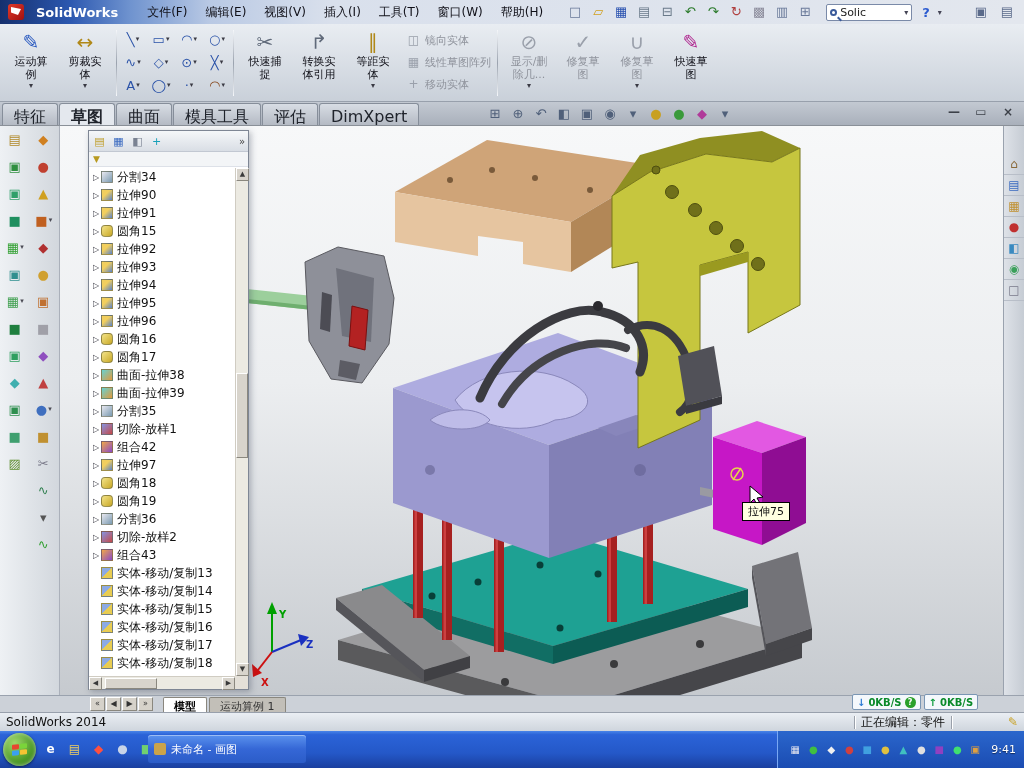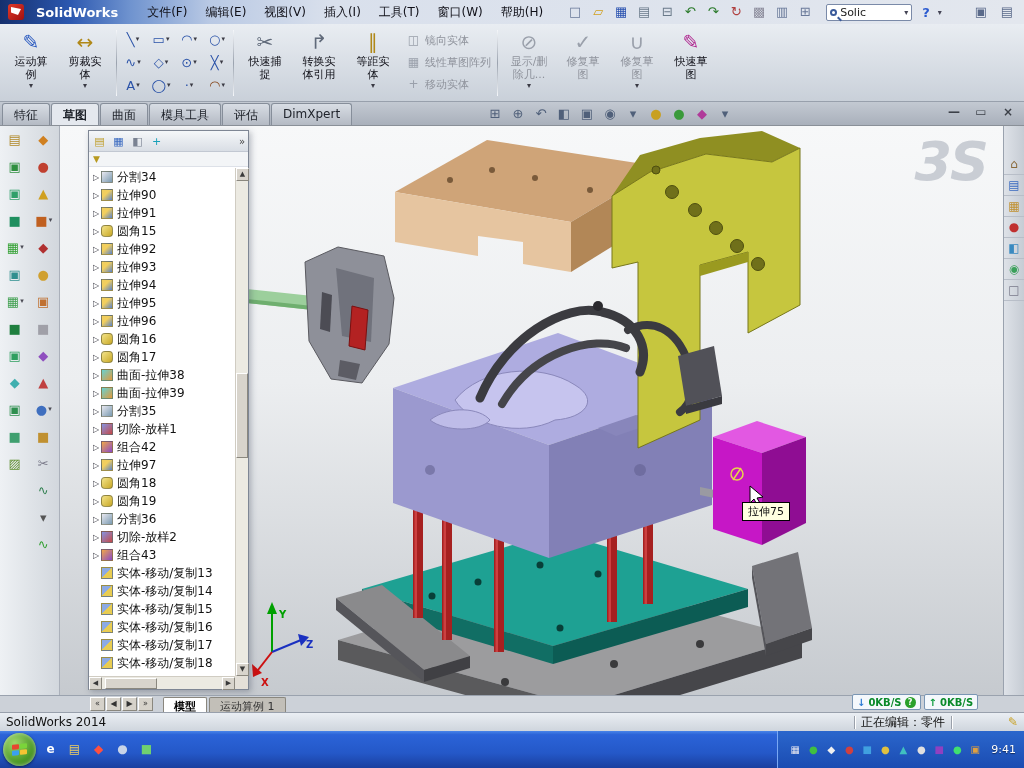--- a/index.html
+++ b/index.html
@@ -37,21 +37,21 @@
 #sketch-grid{display:grid;grid-template-columns:repeat(4,28px);grid-auto-rows:23px;align-content:center;height:72px}
 .sg-cell{display:flex;align-items:center;justify-content:center;gap:1px;font-size:13px}
 .sg-cell .sgc{font-size:7px;color:#3a3a44}
 #stacked{display:flex;flex-direction:column;justify-content:center;height:72px}
 .stk{display:flex;align-items:center;gap:4px;height:22px;padding:0 4px;font-size:11px}
 .stk .sic{width:15px;text-align:center;font-size:12px;color:#9aa0ab}
 .stk.disabled{color:#8f939c}
 
 #tabbar{left:0;top:102px;width:1024px;height:24px;background:linear-gradient(180deg,#c3c9d2,#a9b0bb);border-bottom:1px solid #8a9098}
 #tabs{position:absolute;left:2px;bottom:0;display:flex}
-.tab{height:22px;padding:3px 11px;font-size:12px;color:#20242c;background:linear-gradient(180deg,#d8dde4,#b4bac4);border:1px solid #868e9a;border-bottom:none;border-radius:3px 3px 0 0;margin-right:1px;white-space:nowrap}
+.tab{height:22px;padding:3px 11px;font-size:16px;color:#20242c;background:linear-gradient(180deg,#d8dde4,#b4bac4);border:1px solid #868e9a;border-bottom:none;border-radius:3px 3px 0 0;margin-right:1px;white-space:nowrap}
 .tab.active{background:#e4e8ee;font-weight:bold}
 #headsup{position:absolute;left:486px;top:3px;display:flex;gap:5px;align-items:center}
 .hu{width:18px;height:18px;line-height:18px;text-align:center;font-size:13px}
 #winctl{position:absolute;right:8px;top:3px;display:flex;gap:11px}
 .wc{width:16px;height:16px;line-height:15px;text-align:center;font-size:12px;color:#3c4048;font-weight:bold}
 
 #viewport{left:60px;top:126px;width:943px;height:569px;background:linear-gradient(180deg,#f7f8f9 0%,#eceef0 45%,#c6cacf 100%);overflow:hidden}
 #scene{position:absolute;left:0;top:0;width:943px;height:569px}
 #watermark{position:absolute;right:16px;top:4px;font-size:54px;font-style:italic;font-weight:bold;color:#c9cdd4;letter-spacing:-2px}
 #tooltip{position:absolute;left:682px;top:376px;background:#ffffe1;border:1px solid #000;font-size:11px;padding:1px 5px;white-space:nowrap}
@@ -343,21 +343,20 @@
         <span class="hu" style="color: rgb(80, 96, 122);">▾</span>
       </div>
     <div id="winctl">
       <span class="wc">—</span>
       <span class="wc">▭</span>
       <span class="wc">×</span>
     </div>
   </div>
 
   <div id="viewport" class="r">
-    <div id="watermark">3S</div>
     <svg id="scene" viewBox="60 126 943 569" xmlns="http://www.w3.org/2000/svg">
 
       <g>
         <polygon points="338,640 560,573 802,638 578,706" fill="#9c9c9e"></polygon>
         <polygon points="338,640 578,706 578,726 338,660" fill="#5a5a5c"></polygon>
         <polygon points="578,706 802,638 802,658 578,726" fill="#46464a"></polygon>
         <circle cx="420" cy="652" r="4" fill="#3a3a3c"></circle>
           <circle cx="505" cy="682" r="4" fill="#3a3a3c"></circle>
         <circle cx="614" cy="664" r="4" fill="#3a3a3c"></circle>
           <circle cx="700" cy="644" r="4" fill="#3a3a3c"></circle>
@@ -900,20 +899,24 @@
 
     <span class="qli" style="color: rgb(255, 255, 255);">e</span>
         <span class="qli" style="color: rgb(240, 208, 96);">▤</span>
         <span class="qli" style="color: rgb(255, 80, 64);">◆</span>
         <span class="qli" style="color: rgb(200, 212, 232);">●</span>
         <span class="qli" style="color: rgb(112, 208, 112);">■</span>
       </div>
     <div id="tasks">
 
 
+        <span class="taskbtn">
+          <span class="tk-ic" style="background: rgb(202, 163, 74);"></span>
+          <span>未命名 - 画图</span>
+        </span>
       </div>
     <div id="tray">
       <span style="display:flex;gap:4px">
 
       <span class="tri" style="color: rgb(232, 232, 240);">▦</span>
           <span class="tri" style="color: rgb(64, 192, 64);">●</span>
           <span class="tri" style="color: rgb(240, 240, 240);">◆</span>
           <span class="tri" style="color: rgb(208, 64, 64);">●</span>
           <span class="tri" style="color: rgb(64, 160, 224);">■</span>
           <span class="tri" style="color: rgb(224, 192, 64);">●</span>

